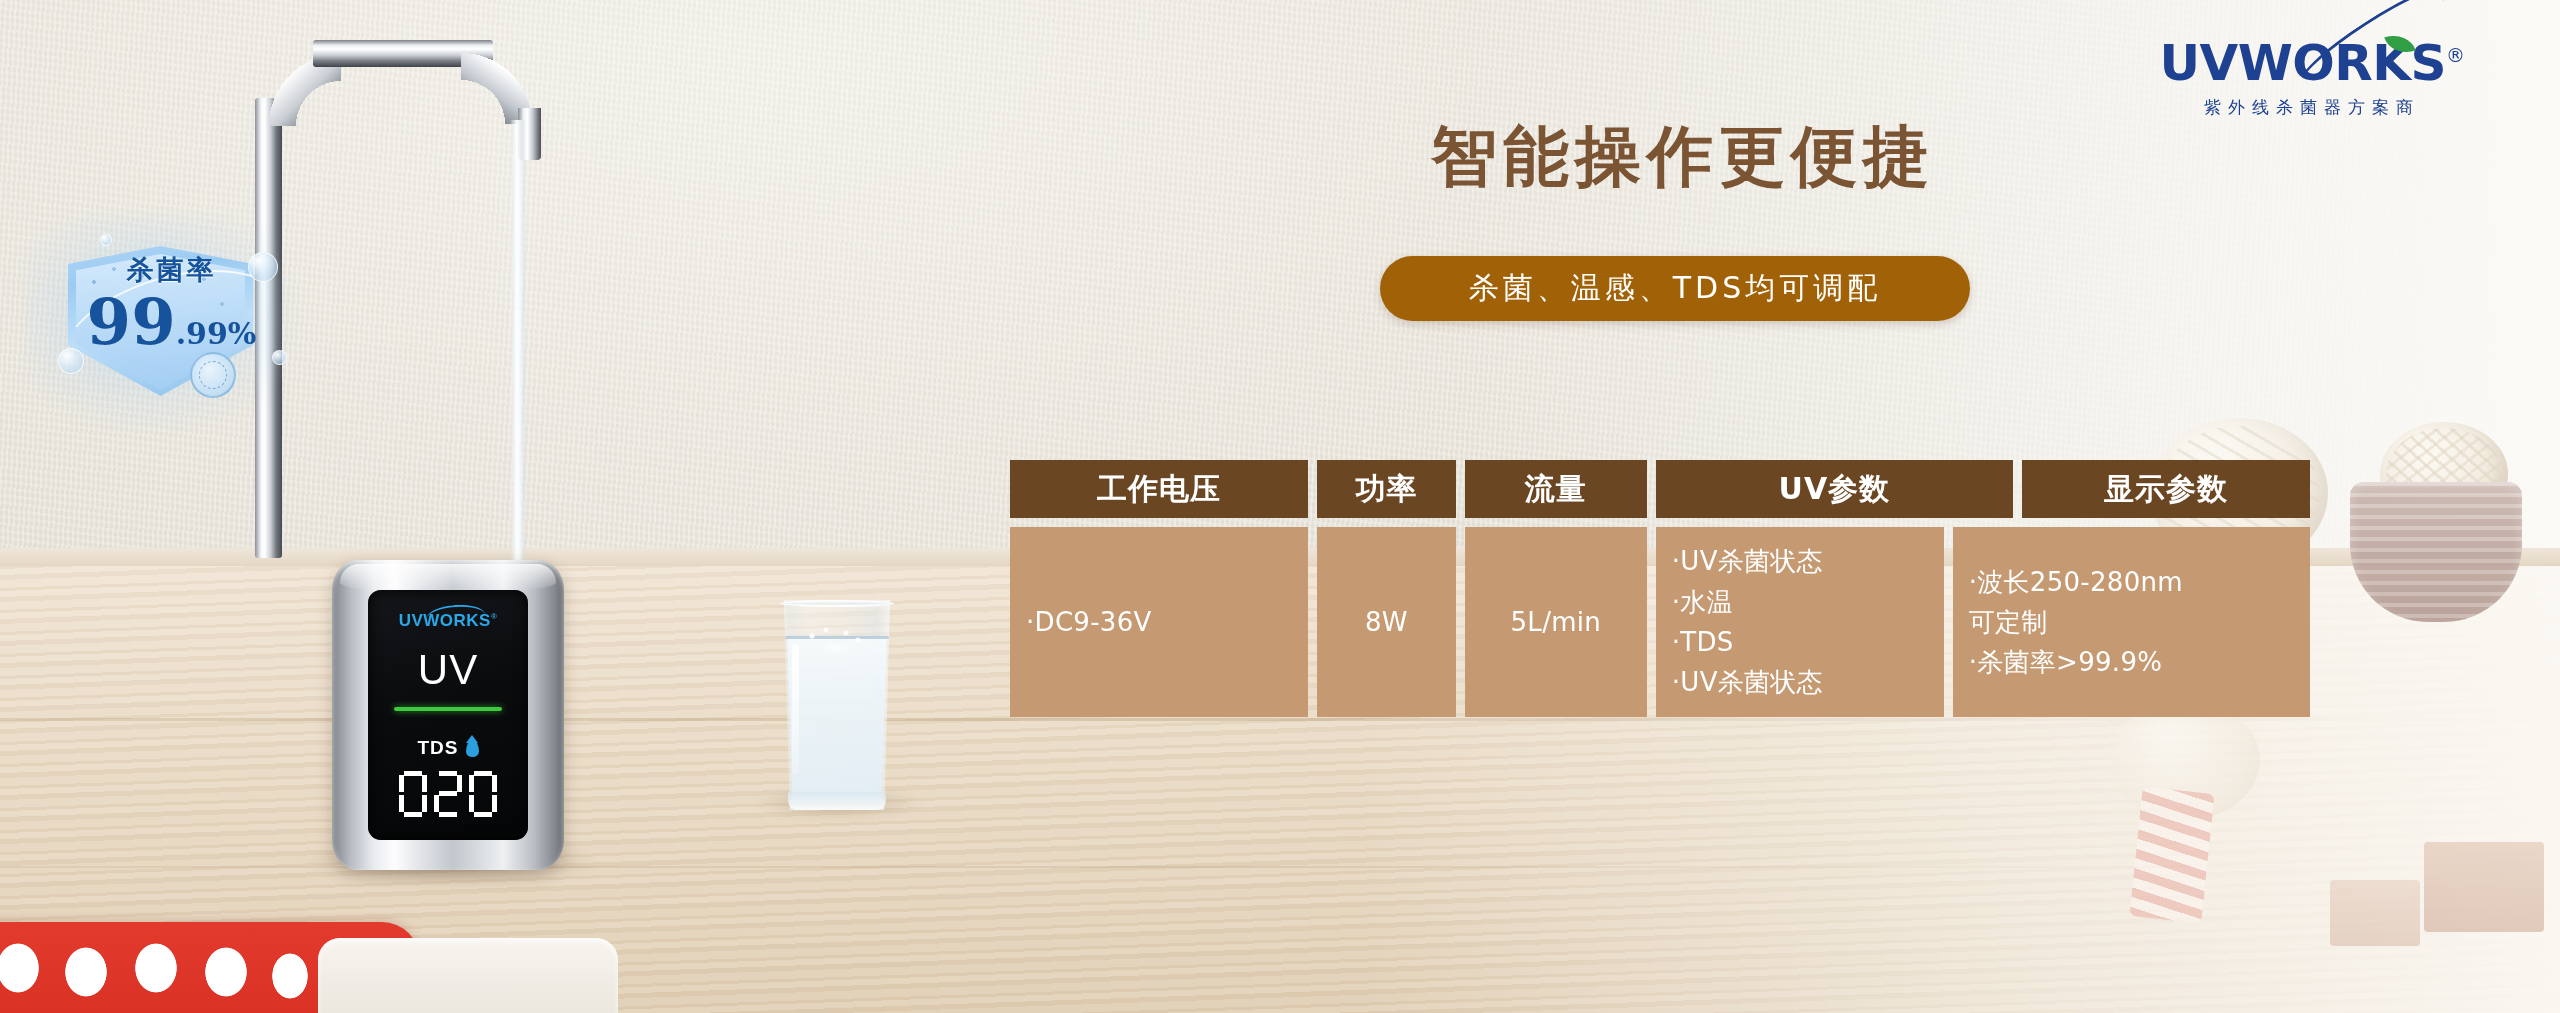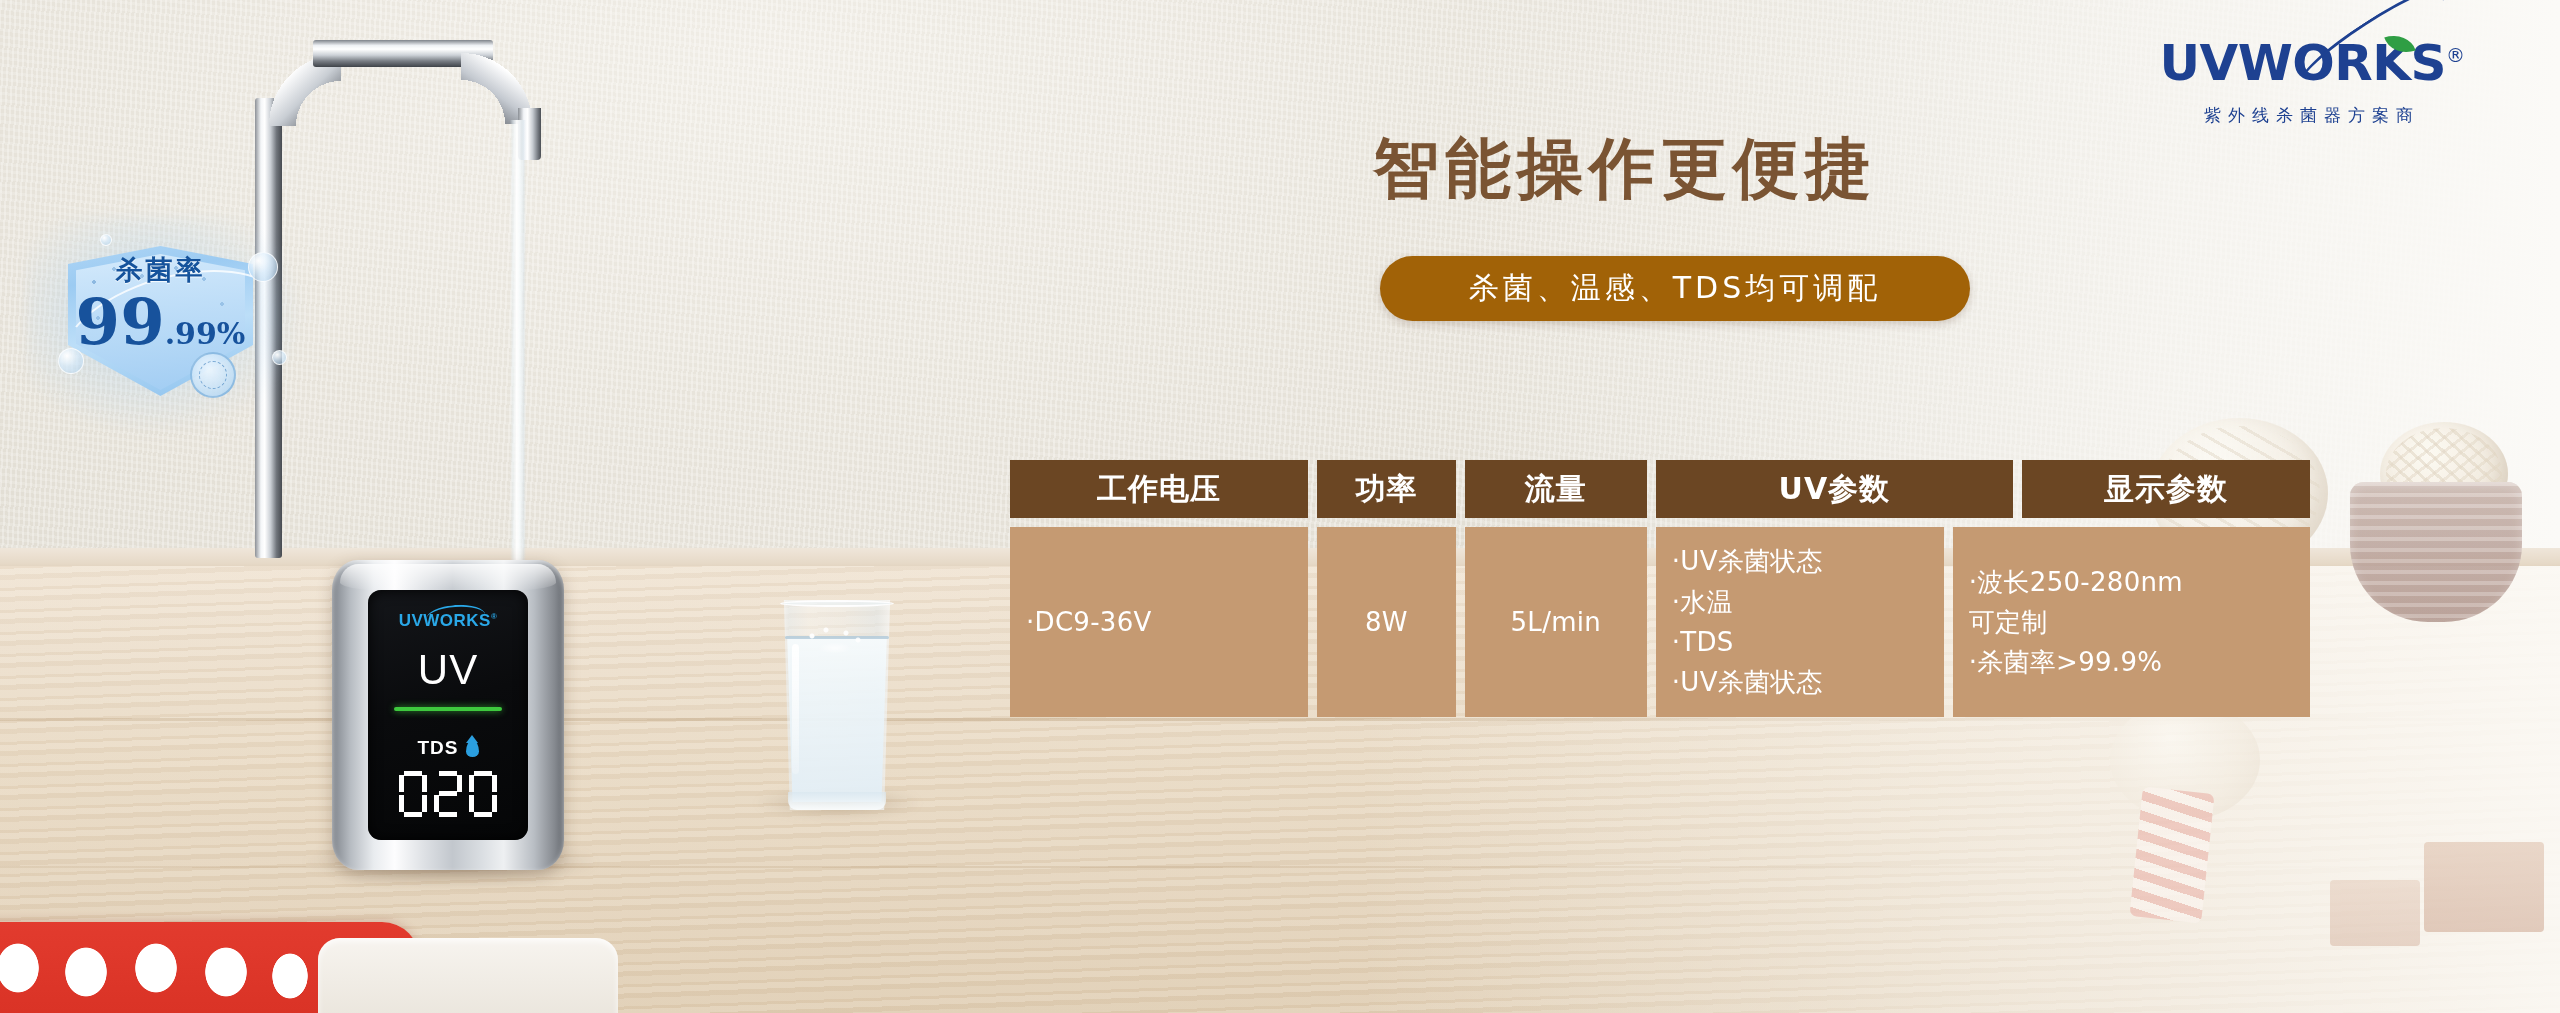--- a/index.html
+++ b/index.html
@@ -256,21 +256,21 @@
     background-image:
       radial-gradient(circle 2px at 14px 22px, rgba(92,150,205,.55) 0 2px, transparent 2px),
       radial-gradient(circle 2px at 34px 9px, rgba(92,150,205,.45) 0 2px, transparent 2px),
       radial-gradient(circle 2px at 62px 16px, rgba(92,150,205,.40) 0 2px, transparent 2px),
       radial-gradient(circle 2px at 96px 8px, rgba(92,150,205,.45) 0 2px, transparent 2px),
       radial-gradient(circle 2px at 124px 19px, rgba(92,150,205,.42) 0 2px, transparent 2px),
       radial-gradient(circle 2px at 18px 58px, rgba(92,150,205,.38) 0 2px, transparent 2px),
       radial-gradient(circle 2px at 142px 44px, rgba(92,150,205,.38) 0 2px, transparent 2px);
   }
   .badge-txt {
-    position:absolute; left:28px; top:22px; width:185px;
+    position:absolute; left:28px; top:22px; width:207px;
     display:flex; flex-direction:column; align-items:center;
     font-family:"DejaVu Sans","Liberation Sans",sans-serif;
   }
   .badge-label {
     font-size:27px; font-weight:bold; color:#15539c; letter-spacing:3px;
     text-shadow:0 1px 1px rgba(255,255,255,.85);
   }
   .badge-pct { display:flex; align-items:baseline; margin-top:2px; }
   .badge-pct .big {
     font-size:64px; font-weight:bold; color:#17529c; line-height:1;
@@ -320,27 +320,28 @@
     border-color:#1e4191 #1e4191 transparent transparent;
     transform:rotate(-33deg);
   }
   .brand-leaf {
     position:absolute; right:52px; top:-3px; width:26px; height:22px;
     background:#2f9e44; border-radius:0 100% 0 100%;
     transform:rotate(-18deg);
   }
   .brand-reg { font-size:19px; vertical-align:super; font-weight:normal; }
   .brand-tag {
-    margin-top:14px; font-size:17px; color:#1e4191; letter-spacing:7px;
+    margin-top:6px; font-size:17px; color:#1e4191; letter-spacing:7px;
     font-family:Liberation Mono, monospace;
   }
 
   
   .headline {
-    position:absolute; left:1373px; top:134px; width:620px;
+    position:absolute; left:1373px; top:122px; width:620px;
+    text-align:center;
     font-family:"DejaVu Serif","Liberation Serif",serif;
     font-size:66px; font-weight:bold; color:#7a5433; letter-spacing:6px;
     line-height:1.05; white-space:nowrap;
   }
   .pill {
     position:absolute; left:1380px; top:256px; width:590px; height:65px;
     background:#a16207; border-radius:34px;
     display:flex; align-items:center; justify-content:center;
     color:#ffffff; font-size:30px; letter-spacing:4px;
     font-family:"DejaVu Sans","Liberation Sans",sans-serif;

